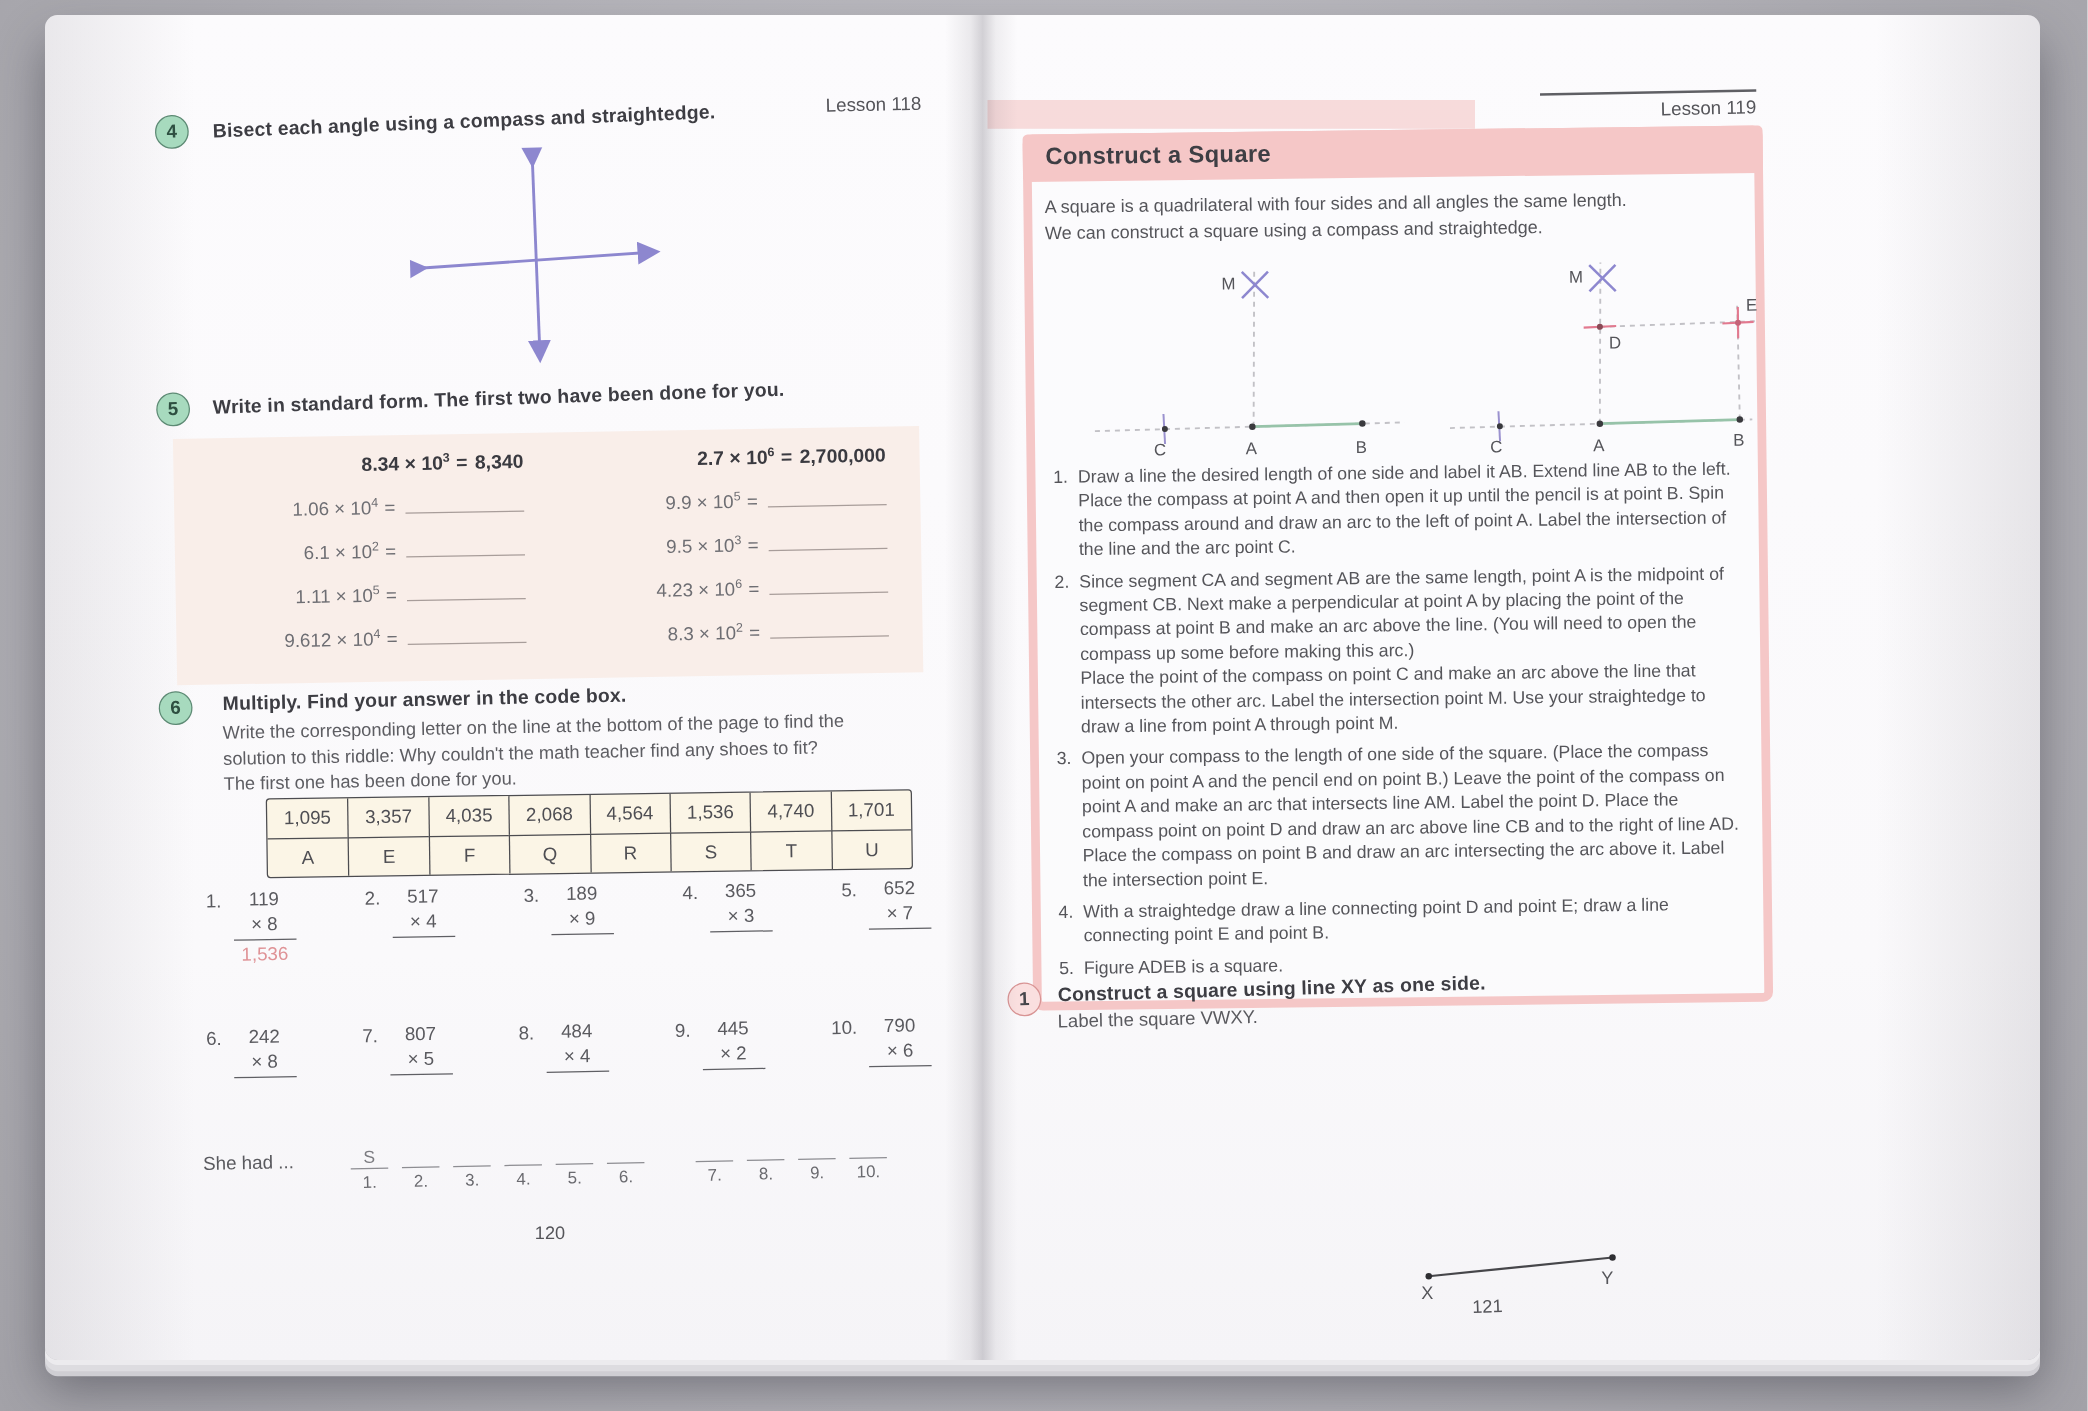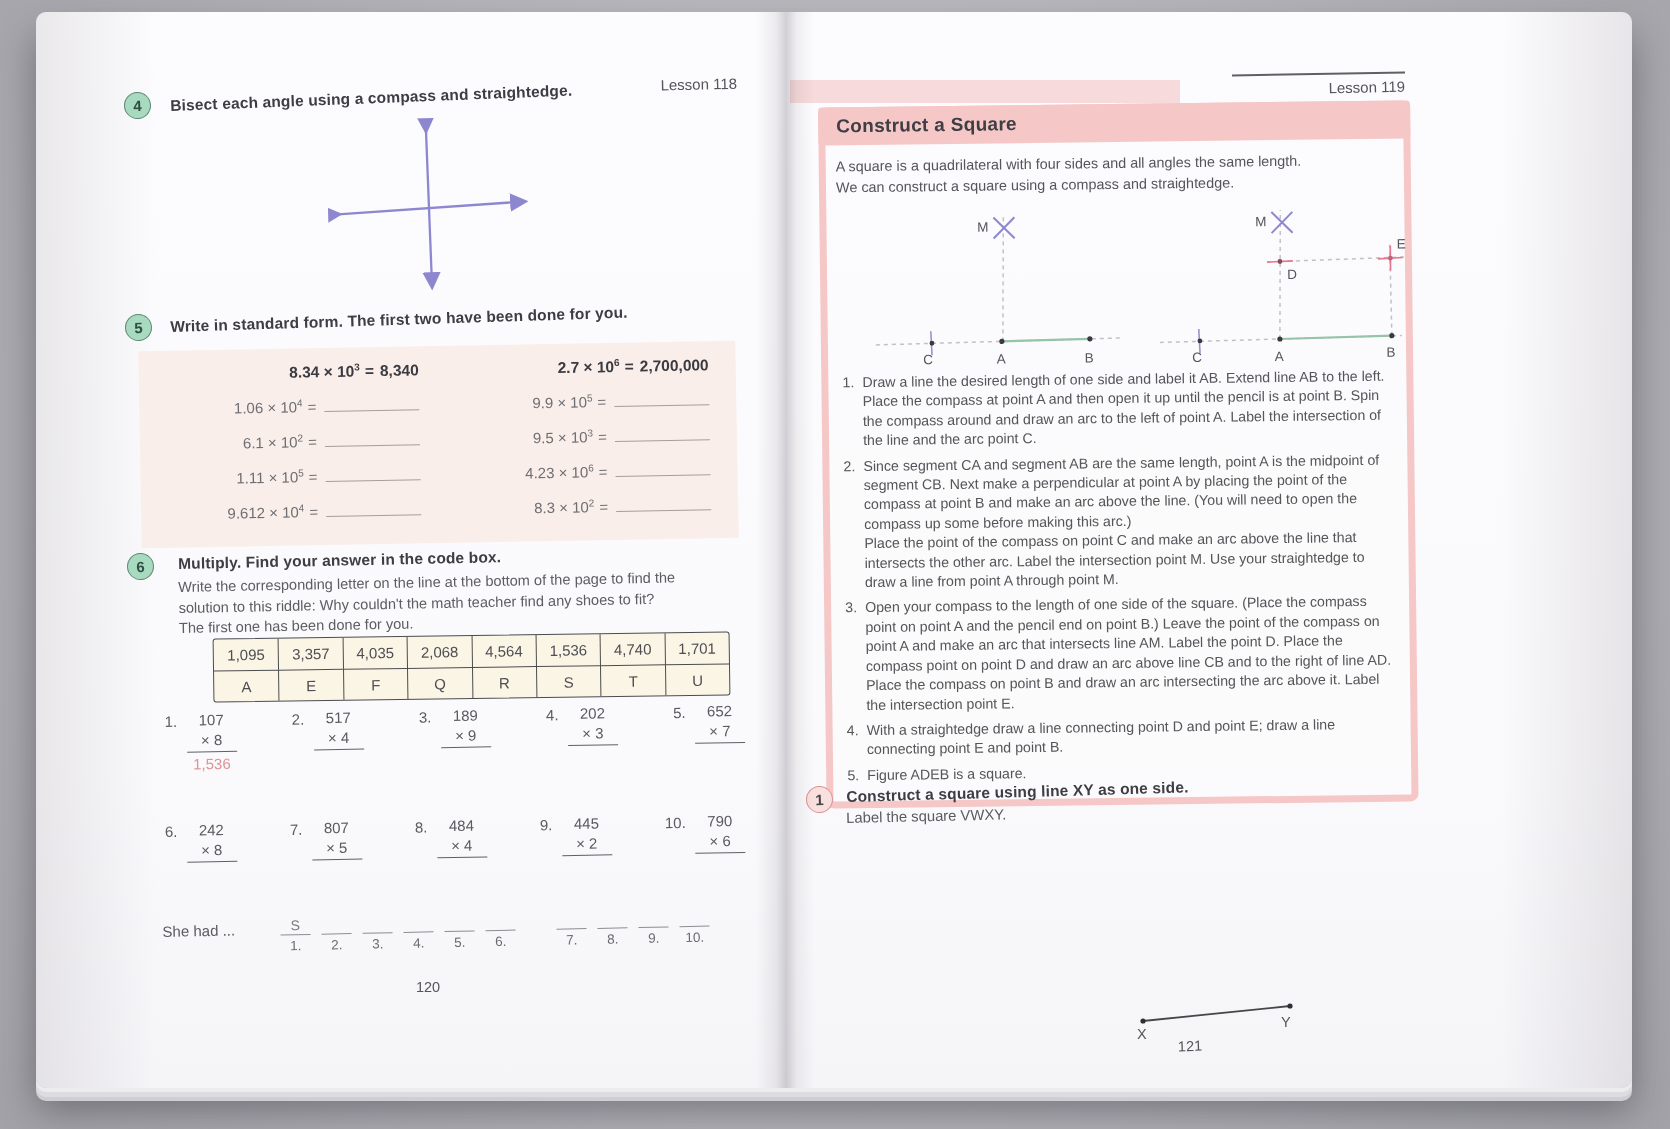--- a/index.html
+++ b/index.html
@@ -228,21 +228,21 @@
     <div class="codecell">R</div>
     <div class="codecell">S</div>
     <div class="codecell">T</div>
     <div class="codecell">U</div>
   </div>
 
   <div class="mult-row" style="top:707px;">
     <div class="prob">
       <span class="plabel">1.</span>
       <div class="pcol">
-        <div class="ptop">107</div>
+        <div class="ptop">119</div>
         <div class="pbot">× 8</div>
         <div class="pans">1,536</div>
       </div>
     </div>
     <div class="prob">
       <span class="plabel">2.</span>
       <div class="pcol">
         <div class="ptop">517</div>
         <div class="pbot">× 4</div>
       </div>
@@ -250,21 +250,21 @@
     <div class="prob">
       <span class="plabel">3.</span>
       <div class="pcol">
         <div class="ptop">189</div>
         <div class="pbot">× 9</div>
       </div>
     </div>
     <div class="prob">
       <span class="plabel">4.</span>
       <div class="pcol">
-        <div class="ptop">202</div>
+        <div class="ptop">365</div>
         <div class="pbot">× 3</div>
       </div>
     </div>
     <div class="prob">
       <span class="plabel">5.</span>
       <div class="pcol">
         <div class="ptop">652</div>
         <div class="pbot">× 7</div>
       </div>
     </div>
@@ -345,21 +345,21 @@
     <div class="blank">
       <div class="slot"></div>
         <div class="lbl">9.</div>
     </div>
     <div class="blank">
       <div class="slot"></div>
         <div class="lbl">10.</div>
     </div>
   </div>
 
-  <div class="page-num" style="left:398px; top:979px; width:60px;">120</div>
+  <div class="page-num" style="left:410px; top:979px; width:60px;">120</div>
 
   <div class="ghost-band"></div>
   <div class="overline-119"></div>
   <div class="lesson-header" style="left:1282px; top:79px; width:123px; transform:rotate(-1.2deg);">Lesson 119</div>
 
   <div class="lesson-box">
     <div class="title-band">
       <span class="title">Construct a Square</span>
     </div>
     <div class="box-intro">

